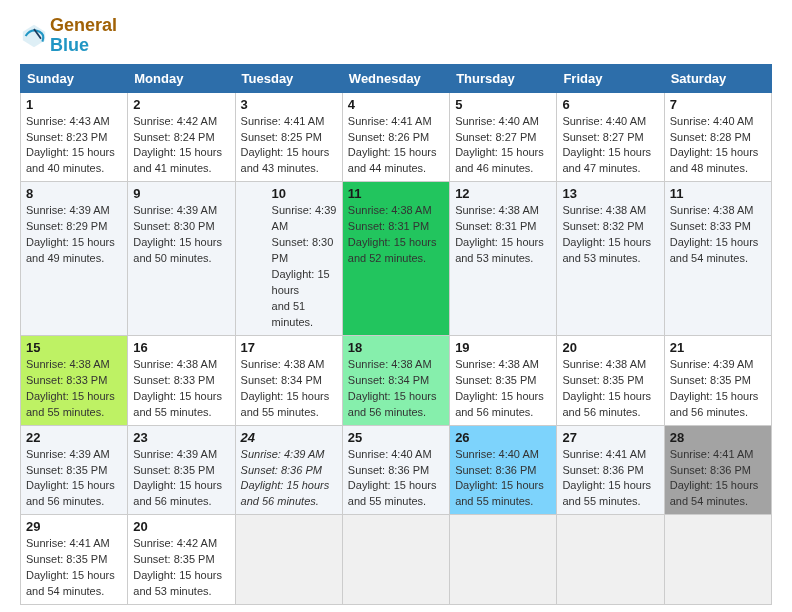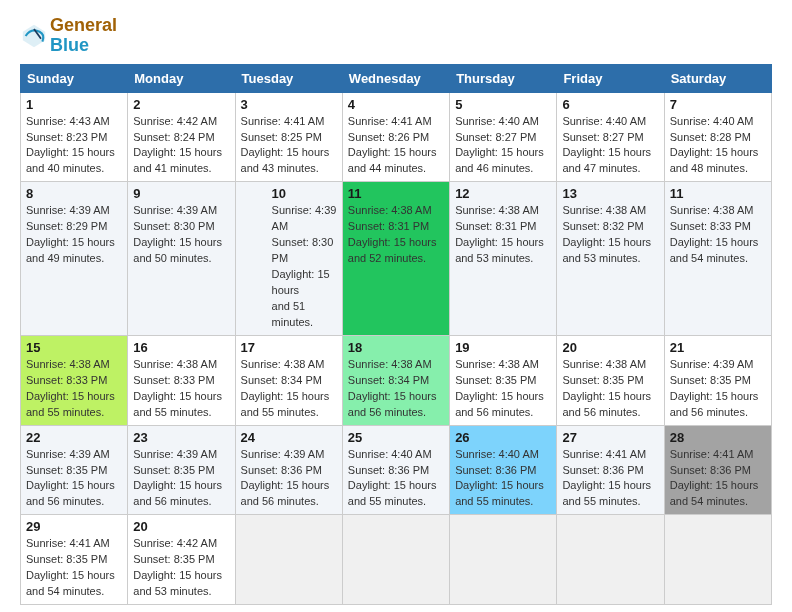--- a/index.html
+++ b/index.html
@@ -291,21 +291,21 @@
 Daylight: 15 hours
 and 56 minutes.</div>
           </td>
           <td style="background: rgb(242, 245, 249);">
             <span class="day-num">23</span>
             <div class="day-info" style="white-space: pre-line;">Sunrise: 4:39 AM
 Sunset: 8:35 PM
 Daylight: 15 hours
 and 56 minutes.</div>
           </td>
-          <td style="background: rgb(242, 245, 249);">
+          <td style="background: rgb(242, 245, 249); font-style: italic;">
             <span class="day-num">24</span>
             <div class="day-info" style="white-space: pre-line;">Sunrise: 4:39 AM
 Sunset: 8:36 PM
 Daylight: 15 hours
 and 56 minutes.</div>
           </td>
           <td style="background: rgb(242, 245, 249);">
             <span class="day-num">25</span>
             <div class="day-info" style="white-space: pre-line;">Sunrise: 4:40 AM
 Sunset: 8:36 PM

